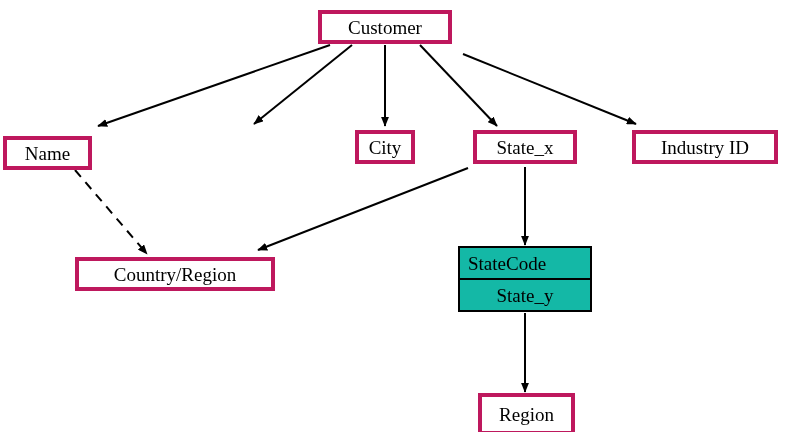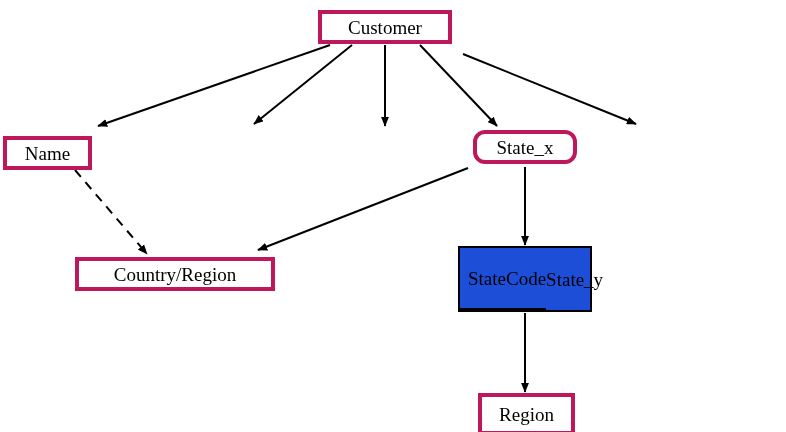--- a/index.html
+++ b/index.html
@@ -39,24 +39,24 @@
     align-items: center;
     justify-content: center;
     font-size: 19px;
     line-height: 1;
     color: #000000;
     white-space: nowrap;
   }
   .node-stacked {
     position: absolute;
     box-sizing: border-box;
-    background: #1d4ed8;
+    background: #14b8a6;
     border: 2px solid #000000;
     display: flex;
-    flex-direction: row;
+    flex-direction: column;
     color: #000000;
   }
   .node-stacked .cell {
     flex: 1 1 0;
     display: flex;
     align-items: center;
     font-size: 19px;
     line-height: 1;
     white-space: nowrap;
   }
@@ -102,25 +102,31 @@
 
   <div class="node" style="left:318px; top:10px; width:134px; height:34px;">
     <span>Customer</span>
   </div>
 
   <div class="node" style="left:3px; top:130px; width:89px; height:34px;margin-top:6px;">
     <span>Name</span>
   </div>
 
 
+  <div class="node" style="left:355px; top:130px; width:60px; height:34px;">
+    <span>City</span>
+  </div>
 
-  <div class="node" style="left:473px; top:130px; width:104px; height:34px;border-radius:12px;">
+  <div class="node" style="left:473px; top:130px; width:104px; height:34px;">
     <span>State_x</span>
   </div>
 
+  <div class="node" style="left:632px; top:130px; width:146px; height:34px;">
+    <span>Industry ID</span>
+  </div>
 
   <div class="node" style="left:75px; top:257px; width:200px; height:34px;">
     <span>Country/Region</span>
   </div>
 
   <div class="node-stacked" style="left:458px; top:246px; width:134px; height:66px;">
     <div class="cell cell-head">
       <span>StateCode</span>
     </div>
     <div class="cell cell-body">

